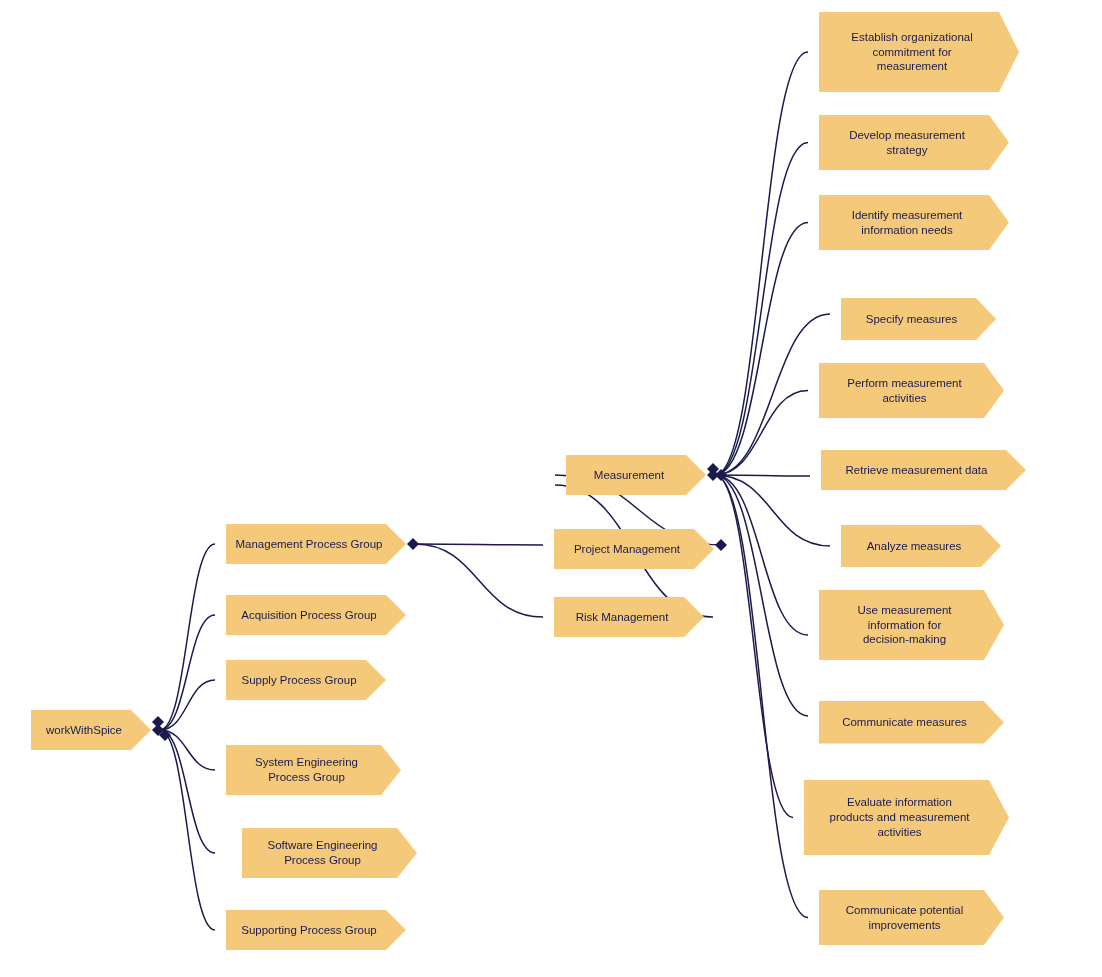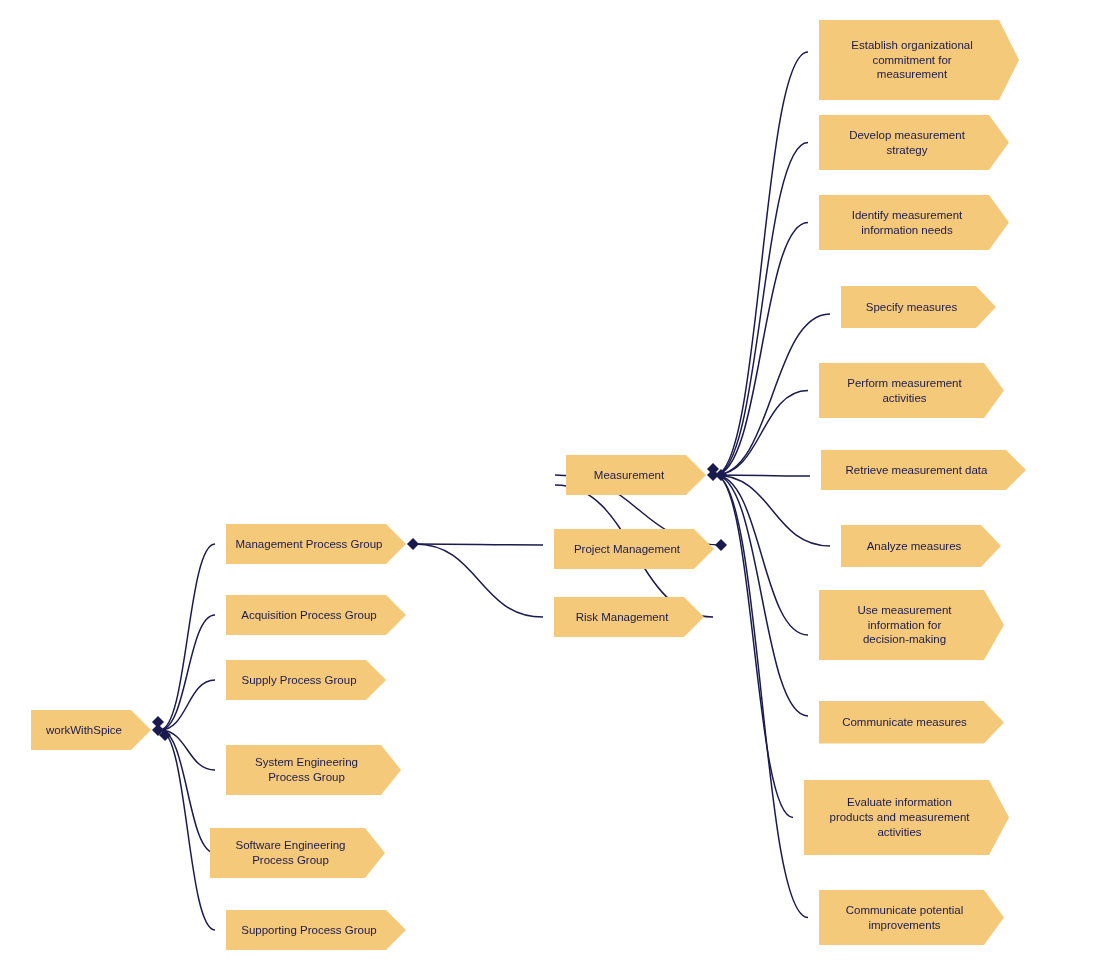--- a/index.html
+++ b/index.html
@@ -102,50 +102,50 @@
       <div class="node arrow-node" style="left: 215px; top: 595px; width: 202px; height: 40px; align-items: flex-end;">
         <div class="shape" style="width: 180px; height: 40px; font-size: 11.5px; line-height: 1.3; color: rgb(26, 26, 78); --half: 20px; clip-path: polygon(0px 0px, calc(100% - 20px) 0px, 100% 50%, calc(100% - 20px) 100%, 0px 100%); background: rgb(245, 201, 122); border: none; outline: rgb(200, 148, 42) solid 1.5px; box-sizing: border-box; padding-right: 22px; padding-left: 8px; display: flex; align-items: center; justify-content: center; text-align: center; white-space: pre-line; word-break: break-word;"><span>Acquisition Process Group</span></div>
       </div>
       <div class="node arrow-node" style="left: 215px; top: 660px; width: 182px; height: 40px; justify-content: center;">
         <div class="shape" style="width: 160px; height: 40px; font-size: 11.5px; line-height: 1.3; color: rgb(26, 26, 78); --half: 20px; clip-path: polygon(0px 0px, calc(100% - 20px) 0px, 100% 50%, calc(100% - 20px) 100%, 0px 100%); background: rgb(245, 201, 122); border: none; outline: rgb(200, 148, 42) solid 1.5px; box-sizing: border-box; padding-right: 22px; padding-left: 8px; display: flex; align-items: center; justify-content: center; text-align: center; white-space: pre-line; word-break: break-word;"><span>Supply Process Group</span></div>
       </div>
       <div class="node arrow-node" style="left: 215px; top: 745px; width: 197px; height: 50px;">
         <div class="shape" style="width: 175px; height: 50px; font-size: 11.5px; line-height: 1.3; color: rgb(26, 26, 78); --half: 25px; clip-path: polygon(0px 0px, calc(100% - 20px) 0px, 100% 50%, calc(100% - 20px) 100%, 0px 100%); background: rgb(245, 201, 122); border: none; outline: rgb(200, 148, 42) solid 1.5px; box-sizing: border-box; padding-right: 22px; padding-left: 8px; display: flex; align-items: center; justify-content: center; text-align: center; white-space: pre-line; word-break: break-word;"><span>System Engineering
 Process Group</span></div>
       </div>
-      <div class="node arrow-node" style="left: 199px; top: 828px; width: 197px; height: 50px;">
+      <div class="node arrow-node" style="left: 231px; top: 828px; width: 197px; height: 50px;">
         <div class="shape" style="width: 175px; height: 50px; font-size: 11.5px; line-height: 1.3; color: rgb(26, 26, 78); --half: 25px; clip-path: polygon(0px 0px, calc(100% - 20px) 0px, 100% 50%, calc(100% - 20px) 100%, 0px 100%); background: rgb(245, 201, 122); border: none; outline: rgb(200, 148, 42) solid 1.5px; box-sizing: border-box; padding-right: 22px; padding-left: 8px; display: flex; align-items: center; justify-content: center; text-align: center; white-space: pre-line; word-break: break-word;"><span>Software Engineering
 Process Group</span></div>
       </div>
       <div class="node arrow-node" style="left: 215px; top: 910px; width: 202px; height: 40px;">
         <div class="shape" style="width: 180px; height: 40px; font-size: 11.5px; line-height: 1.3; color: rgb(26, 26, 78); --half: 20px; clip-path: polygon(0px 0px, calc(100% - 20px) 0px, 100% 50%, calc(100% - 20px) 100%, 0px 100%); background: rgb(245, 201, 122); border: none; outline: rgb(200, 148, 42) solid 1.5px; box-sizing: border-box; padding-right: 22px; padding-left: 8px; display: flex; align-items: center; justify-content: center; text-align: center; white-space: pre-line; word-break: break-word;"><span>Supporting Process Group</span></div>
       </div>
       <div class="node arrow-node" style="left: 543px; top: 525px; width: 182px; height: 48px;">
         <div class="shape" style="width: 160px; height: 40px; font-size: 11.5px; line-height: 1.3; color: rgb(26, 26, 78); --half: 20px; clip-path: polygon(0px 0px, calc(100% - 20px) 0px, 100% 50%, calc(100% - 20px) 100%, 0px 100%); background: rgb(245, 201, 122); border: none; outline: rgb(200, 148, 42) solid 1.5px; box-sizing: border-box; padding-right: 22px; padding-left: 8px; display: flex; align-items: center; justify-content: center; text-align: center; white-space: pre-line; word-break: break-word;"><span>Project Management</span></div>
       </div>
       <div class="node arrow-node" style="left: 543px; top: 597px; width: 172px; height: 40px;">
         <div class="shape" style="width: 150px; height: 40px; font-size: 11.5px; line-height: 1.3; color: rgb(26, 26, 78); --half: 20px; clip-path: polygon(0px 0px, calc(100% - 20px) 0px, 100% 50%, calc(100% - 20px) 100%, 0px 100%); background: rgb(245, 201, 122); border: none; outline: rgb(200, 148, 42) solid 1.5px; box-sizing: border-box; padding-right: 22px; padding-left: 8px; display: flex; align-items: center; justify-content: center; text-align: center; white-space: pre-line; word-break: break-word;"><span>Risk Management</span></div>
       </div>
       <div class="node arrow-node" style="left: 555px; top: 455px; width: 162px; height: 40px;">
         <div class="shape" style="width: 140px; height: 40px; font-size: 11.5px; line-height: 1.3; color: rgb(26, 26, 78); --half: 20px; clip-path: polygon(0px 0px, calc(100% - 20px) 0px, 100% 50%, calc(100% - 20px) 100%, 0px 100%); background: rgb(245, 201, 122); border: none; outline: rgb(200, 148, 42) solid 1.5px; box-sizing: border-box; padding-right: 22px; padding-left: 8px; display: flex; align-items: center; justify-content: center; text-align: center; white-space: pre-line; word-break: break-word;"><span>Measurement</span></div>
       </div>
-      <div class="node arrow-node" style="left: 808px; top: 12px; width: 222px; height: 80px; margin-top: 8px;">
+      <div class="node arrow-node" style="left: 808px; top: 12px; width: 222px; height: 80px;">
         <div class="shape" style="width: 200px; height: 80px; font-size: 11.5px; line-height: 1.3; color: rgb(26, 26, 78); --half: 40px; clip-path: polygon(0px 0px, calc(100% - 20px) 0px, 100% 50%, calc(100% - 20px) 100%, 0px 100%); background: rgb(245, 201, 122); border: none; outline: rgb(200, 148, 42) solid 1.5px; box-sizing: border-box; padding-right: 22px; padding-left: 8px; display: flex; align-items: center; justify-content: center; text-align: center; white-space: pre-line; word-break: break-word;"><span>Establish organizational
 commitment for
 measurement</span></div>
       </div>
       <div class="node arrow-node" style="left: 808px; top: 115px; width: 212px; height: 55px;">
         <div class="shape" style="width: 190px; height: 55px; font-size: 11.5px; line-height: 1.3; color: rgb(26, 26, 78); --half: 27.5px; clip-path: polygon(0px 0px, calc(100% - 20px) 0px, 100% 50%, calc(100% - 20px) 100%, 0px 100%); background: rgb(245, 201, 122); border: none; outline: rgb(200, 148, 42) solid 1.5px; box-sizing: border-box; padding-right: 22px; padding-left: 8px; display: flex; align-items: center; justify-content: center; text-align: center; white-space: pre-line; word-break: break-word;"><span>Develop measurement
 strategy</span></div>
       </div>
       <div class="node arrow-node" style="left: 808px; top: 195px; width: 212px; height: 55px;">
         <div class="shape" style="width: 190px; height: 55px; font-size: 11.5px; line-height: 1.3; color: rgb(26, 26, 78); --half: 27.5px; clip-path: polygon(0px 0px, calc(100% - 20px) 0px, 100% 50%, calc(100% - 20px) 100%, 0px 100%); background: rgb(245, 201, 122); border: none; outline: rgb(200, 148, 42) solid 1.5px; box-sizing: border-box; padding-right: 22px; padding-left: 8px; display: flex; align-items: center; justify-content: center; text-align: center; white-space: pre-line; word-break: break-word;"><span>Identify measurement
 information needs</span></div>
       </div>
-      <div class="node arrow-node" style="left: 830px; top: 293px; width: 177px; height: 28px;">
+      <div class="node arrow-node" style="left: 830px; top: 305px; width: 177px; height: 28px;">
         <div class="shape" style="width: 155px; height: 42px; font-size: 11.5px; line-height: 1.3; color: rgb(26, 26, 78); --half: 21px; clip-path: polygon(0px 0px, calc(100% - 20px) 0px, 100% 50%, calc(100% - 20px) 100%, 0px 100%); background: rgb(245, 201, 122); border: none; outline: rgb(200, 148, 42) solid 1.5px; box-sizing: border-box; padding-right: 22px; padding-left: 8px; display: flex; align-items: center; justify-content: center; text-align: center; white-space: pre-line; word-break: break-word;"><span>Specify measures</span></div>
       </div>
       <div class="node arrow-node" style="left: 808px; top: 363px; width: 207px; height: 55px;">
         <div class="shape" style="width: 185px; height: 55px; font-size: 11.5px; line-height: 1.3; color: rgb(26, 26, 78); --half: 27.5px; clip-path: polygon(0px 0px, calc(100% - 20px) 0px, 100% 50%, calc(100% - 20px) 100%, 0px 100%); background: rgb(245, 201, 122); border: none; outline: rgb(200, 148, 42) solid 1.5px; box-sizing: border-box; padding-right: 22px; padding-left: 8px; display: flex; align-items: center; justify-content: center; text-align: center; white-space: pre-line; word-break: break-word;"><span>Perform measurement
 activities</span></div>
       </div>
       <div class="node arrow-node" style="left: 810px; top: 456px; width: 227px; height: 28px;">
         <div class="shape" style="width: 205px; height: 40px; font-size: 11.5px; line-height: 1.3; color: rgb(26, 26, 78); --half: 20px; clip-path: polygon(0px 0px, calc(100% - 20px) 0px, 100% 50%, calc(100% - 20px) 100%, 0px 100%); background: rgb(245, 201, 122); border: none; outline: rgb(200, 148, 42) solid 1.5px; box-sizing: border-box; padding-right: 22px; padding-left: 8px; display: flex; align-items: center; justify-content: center; text-align: center; white-space: pre-line; word-break: break-word;"><span>Retrieve measurement data</span></div>
       </div>
       <div class="node arrow-node" style="left: 830px; top: 525px; width: 182px; height: 42px;">

